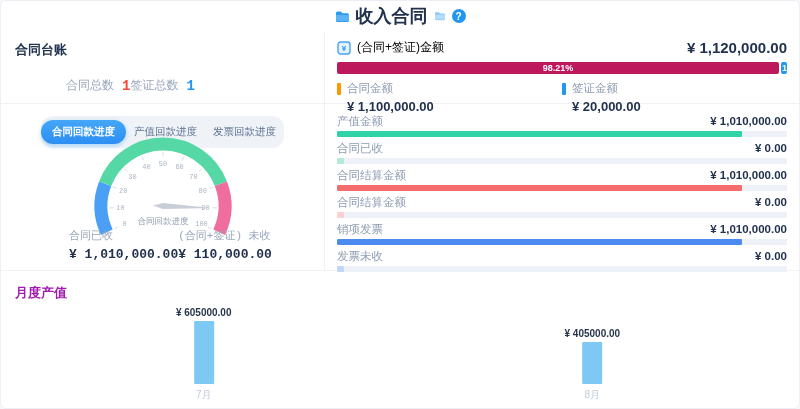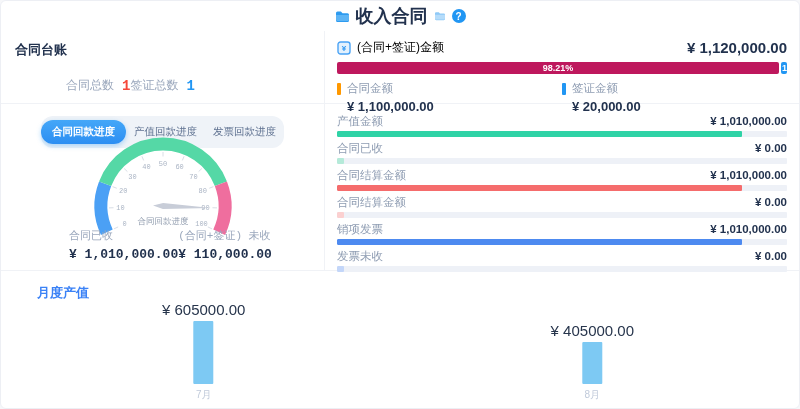--- a/index.html
+++ b/index.html
@@ -64,24 +64,24 @@
   .metrics { flex:1; padding:11px 12px 0; }
   .metric-row { margin-bottom:5px; }
   .mr-top { display:flex; justify-content:space-between; align-items:baseline; line-height:13px; }
   .metric-label { font-size:11.5px; color:#8e9cb2; }
   .metric-value { font-size:11.5px; font-weight:bold; color:#22324e; }
   .metric-track { margin-top:3px; height:6px; background:#eef1f7; border-radius:1px; overflow:hidden; }
   .metric-fill { height:100%; border-radius:1px; }
 
   
   .bottom { position:relative; height:137px; padding:13px 14px 0; }
-  .bottom-title { font-size:13px; font-weight:bold; color:#3b82f6;margin-left:22px; }
+  .bottom-title { font-size:13px; font-weight:bold; color:#a21caf; }
   .bar-group { position:absolute; bottom:24px; transform:translateX(-50%);
                display:flex; flex-direction:column; align-items:center; }
-  .bar-value { font-size:15px; font-weight:normal; color:#27354c; margin-bottom:3px; white-space:nowrap; }
+  .bar-value { font-size:10px; font-weight:bold; color:#27354c; margin-bottom:3px; white-space:nowrap; }
   .bar { width:20px; border-radius:1px; }
   .bar-month { position:absolute; top:100%; margin-top:4px; font-size:10px; color:#c0cada; white-space:nowrap; }
 </style>
 </head>
 <body>
 
 <div class="page">
 
   <div class="header">
     <span>

